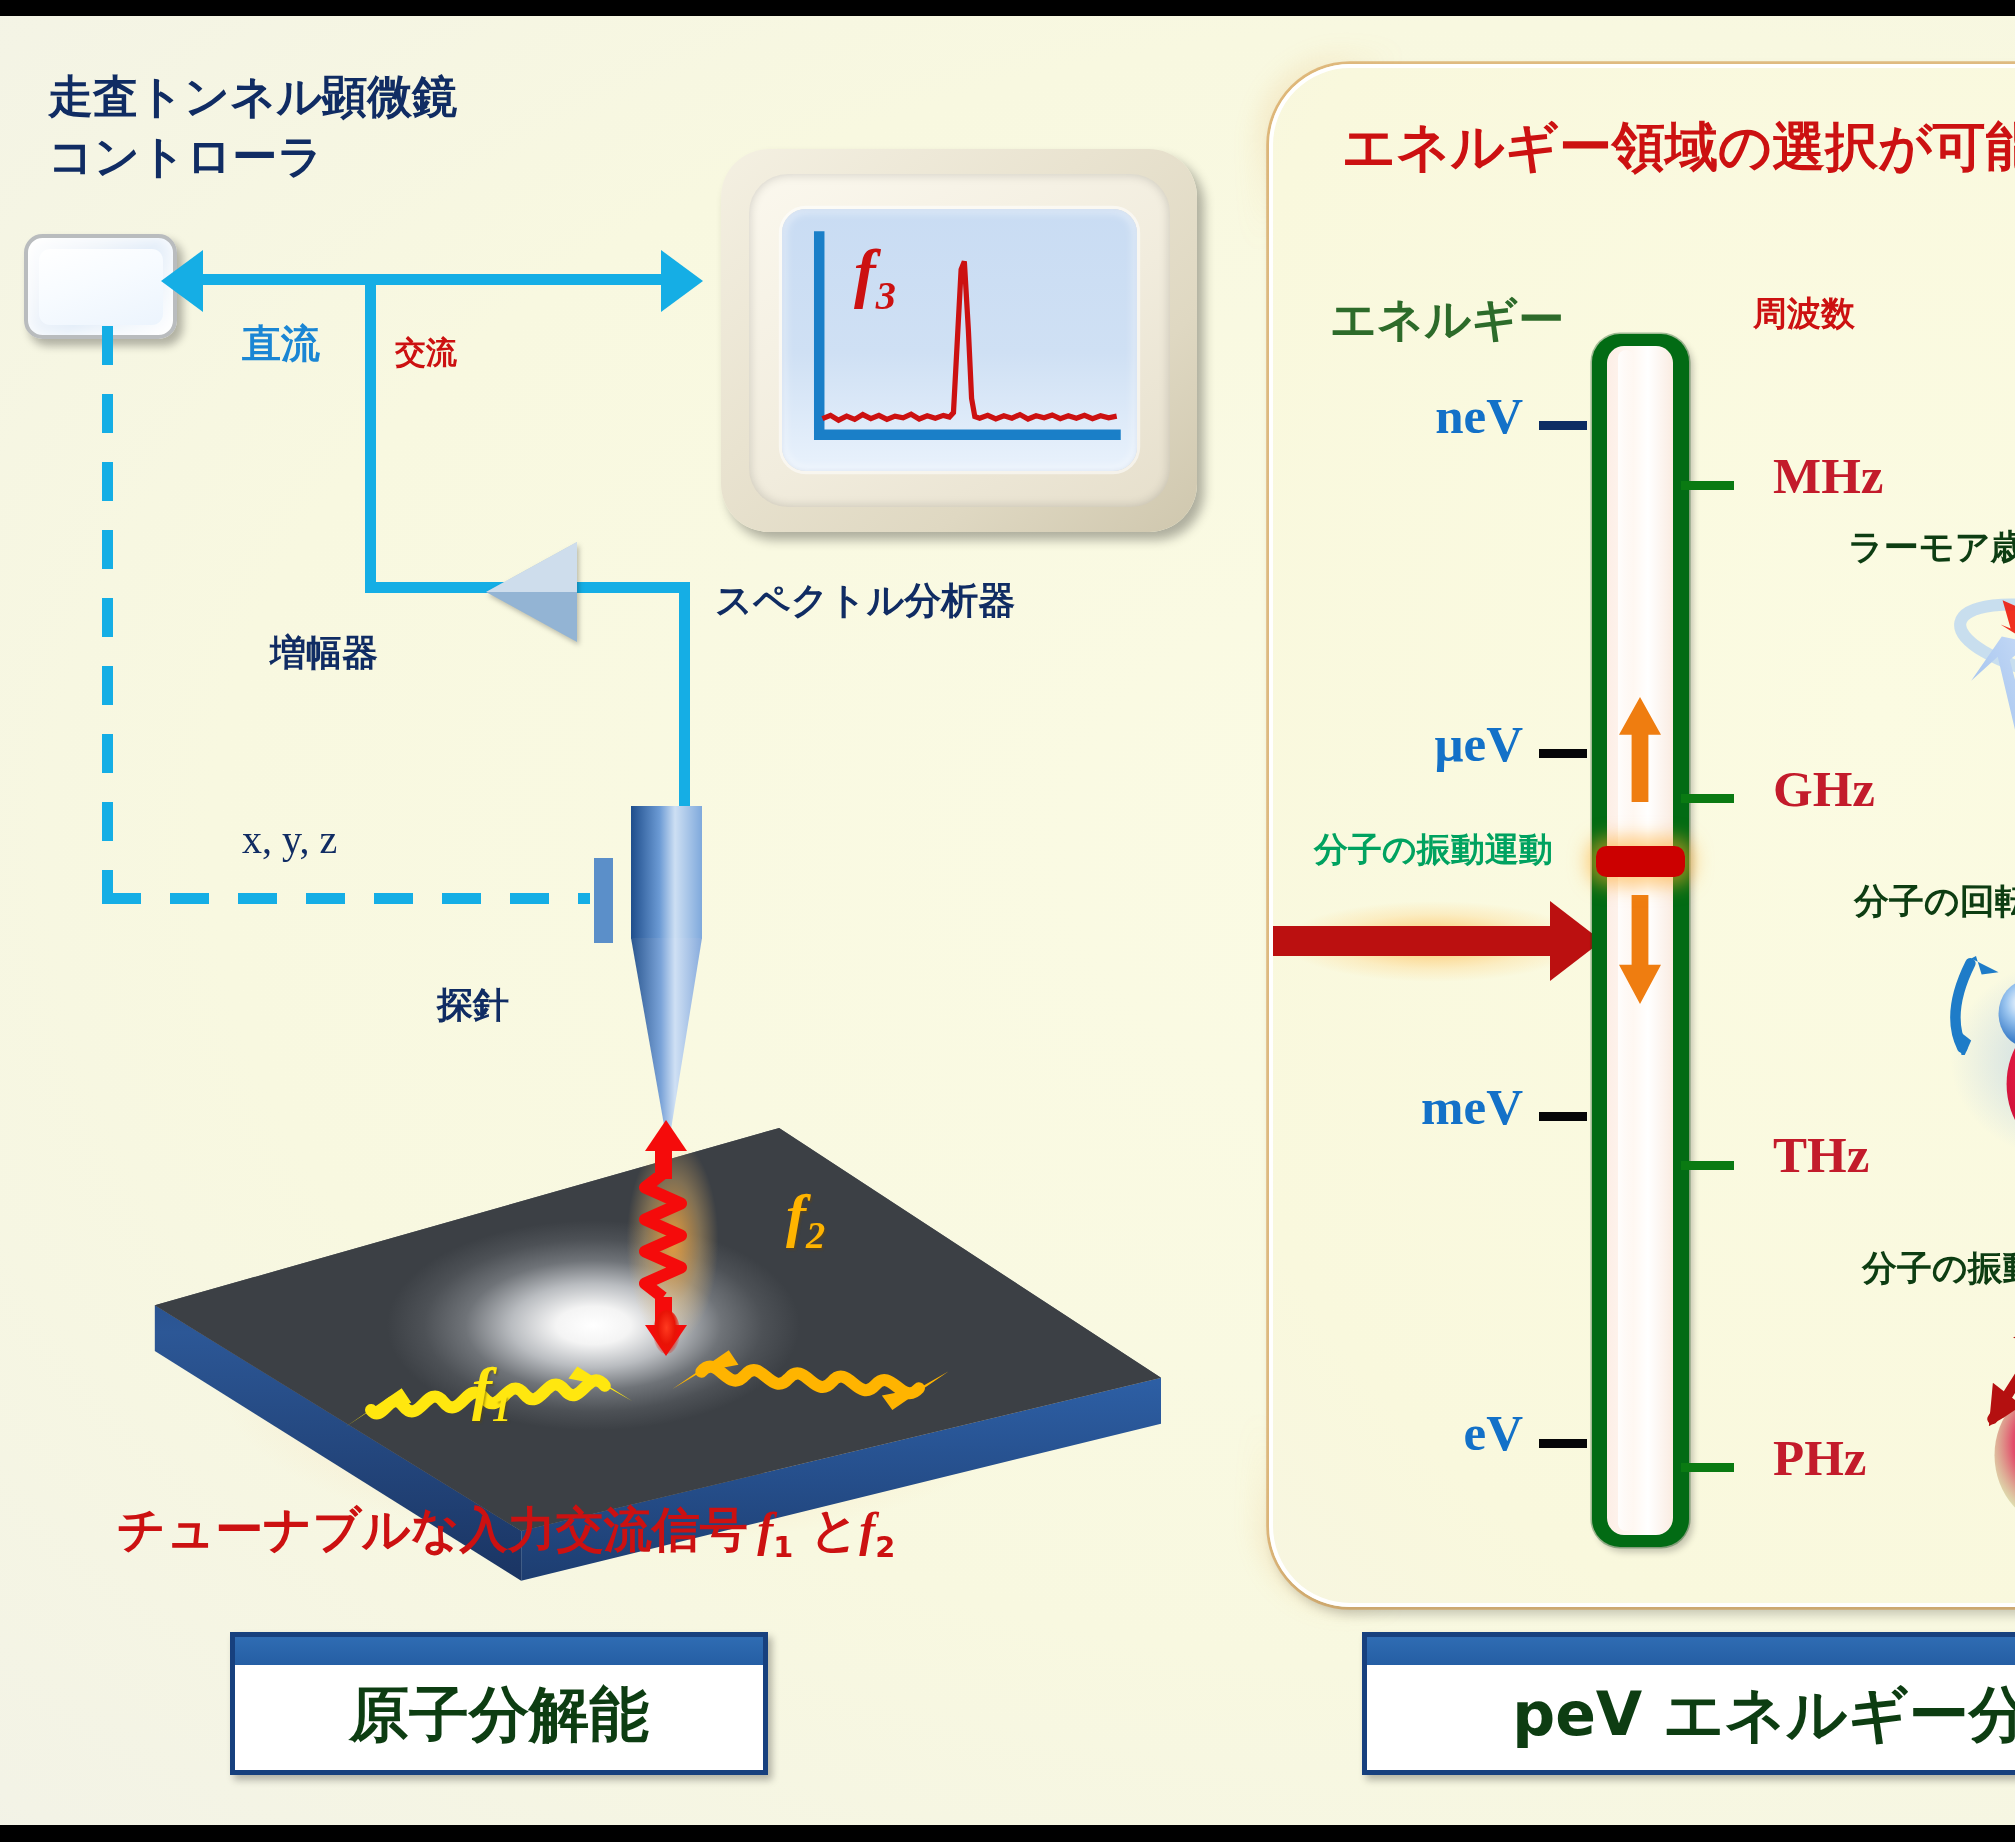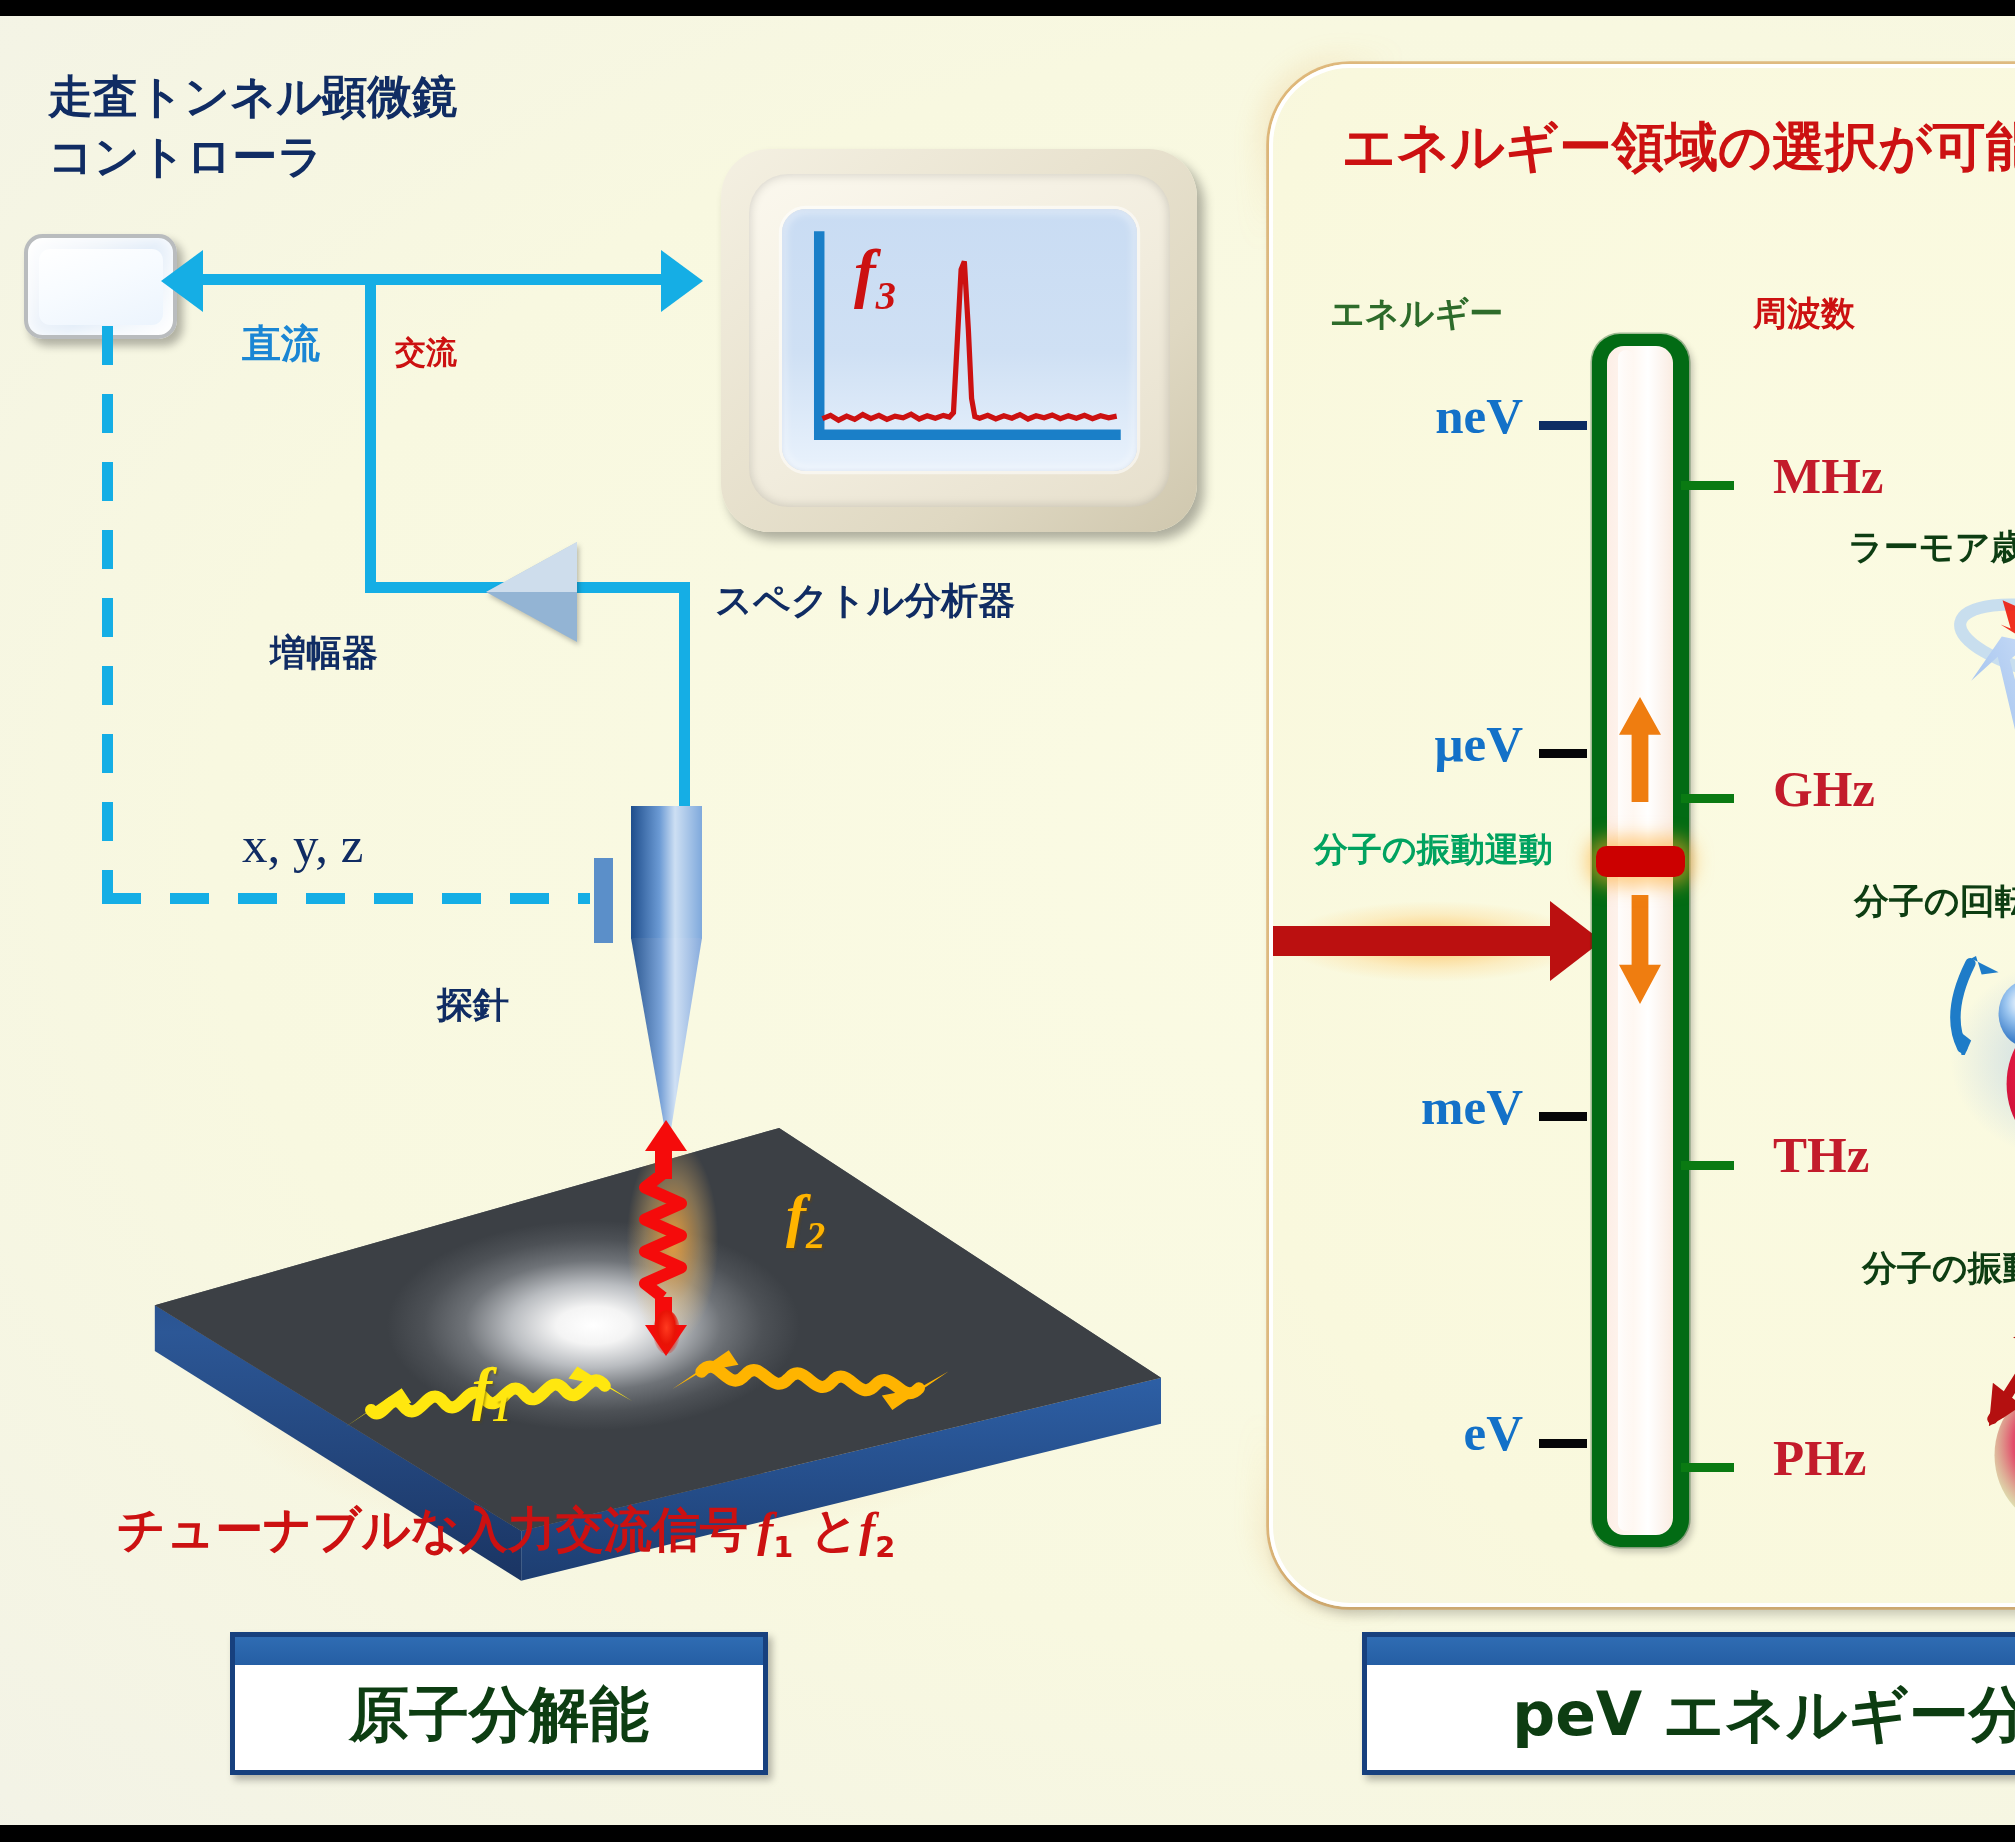--- a/index.html
+++ b/index.html
@@ -48,21 +48,21 @@
     border-left:42px solid #15aee5;}
   
   #wire-dc-v{left:102px;top:310px;width:10.5px;height:576px;
     background:repeating-linear-gradient(to bottom,#15aee5 0 39px,transparent 39px 68px);}
   #wire-dc-h{left:102px;top:877px;width:488px;height:10.5px;
     background:repeating-linear-gradient(to right,#15aee5 0 39px,transparent 39px 68px);}
 
   #lbl-dc{left:242px;top:306px;font-size:39px;color:#1a86d4;}
   #lbl-ac{left:395px;top:319px;font-size:31px;color:#cc1111;}
   #lbl-amp{left:270px;top:617px;font-size:36px;color:#102c63;}
-  #lbl-xyz{left:242px;top:800px;font-size:51px;color:#102c63;
+  #lbl-xyz{left:242px;top:800px;font-size:40px;color:#102c63;
     font-family:"Liberation Serif","DejaVu Serif",serif;font-weight:normal;text-align:center;}
   #lbl-probe{left:437px;top:969px;font-size:36px;color:#102c63;}
   #lbl-sa{left:715px;top:564px;font-size:37px;color:#102c63;}
 
   
   #amp{left:486px;top:526px;width:0;height:0;
     border-top:50px solid transparent;border-bottom:50px solid transparent;
     border-right:91px solid #93b4d4;
     filter:drop-shadow(2.4px 3.2px 2.4px rgba(0,0,0,.25));}
   #amp2{left:486px;top:526px;width:0;height:0;
@@ -136,21 +136,21 @@
   
   #panel-glow{left:1255px;top:36px;width:1128px;height:1560px;border-radius:93px;
     background:radial-gradient(ellipse 100% 100% at 50% 50%,rgba(255,255,255,0) 62%,rgba(230,160,60,.55) 82%,rgba(230,160,60,0) 100%);
     filter:blur(10.5px);}
   #panel{left:1269px;top:48px;width:1100px;height:1535px;border-radius:81px;
     background:radial-gradient(ellipse 120% 110% at 55% 42%,#fbfbe2 0%,#f9f8dd 55%,#f6f4e2 80%,#f2efe4 100%);
     border:4.4px solid #ffffff;
     box-shadow:0 0 0 2.8px rgba(205,140,55,.55), 4.8px 6.4px 12px rgba(0,0,0,.22);}
   #panel-title{left:1342px;top:101px;font-size:53px;color:#cc1111;}
 
-  #lbl-energy{left:1330px;top:278px;font-size:34px;color:#2d6b2a;text-align:center;}
+  #lbl-energy{left:1330px;top:278px;font-size:46px;color:#2d6b2a;text-align:center;}
   #lbl-freq{left:1753px;top:278px;font-size:34px;color:#cc1111;}
   #lbl-tunable{left:1314px;top:814px;font-size:34px;color:#00a260;}
 
   
   #col{left:1592px;top:318px;width:97px;height:1213px;border-radius:28px;
     background:#026b14;
     box-shadow:0 0 0 1.6px rgba(2,80,16,.35), 4px 4.8px 7.3px rgba(0,0,0,.22);}
   #col-inner{left:1607px;top:330px;width:66px;height:1189px;border-radius:17px;
     background:linear-gradient(to right,#fdeee6 0%,#fff8f2 40%,#ffffff 62%,#faece2 100%);}
   .col-hl{left:1618px;top:334px;width:16px;height:1181px;border-radius:10.5px;

